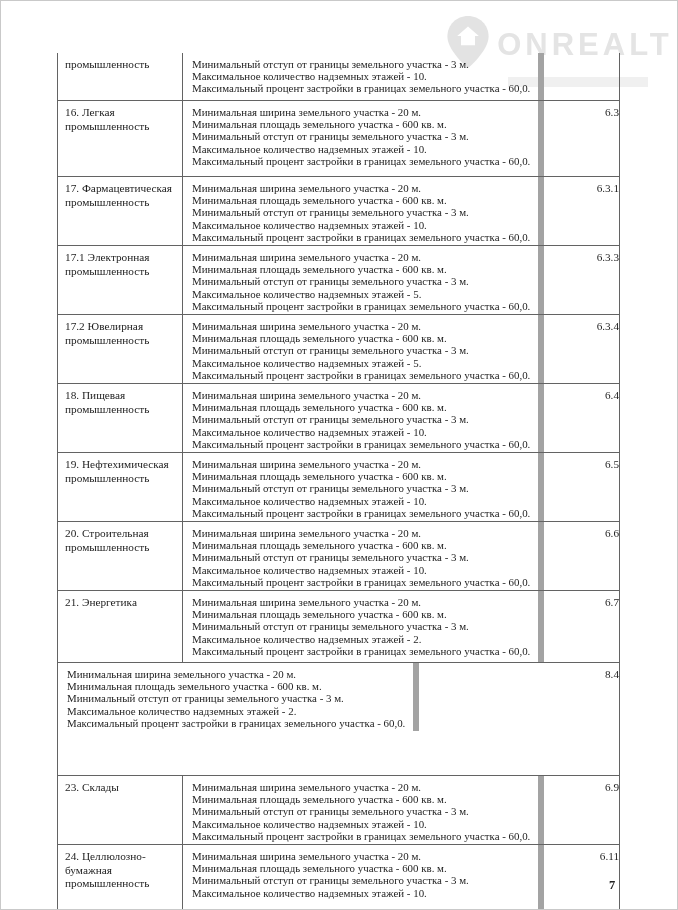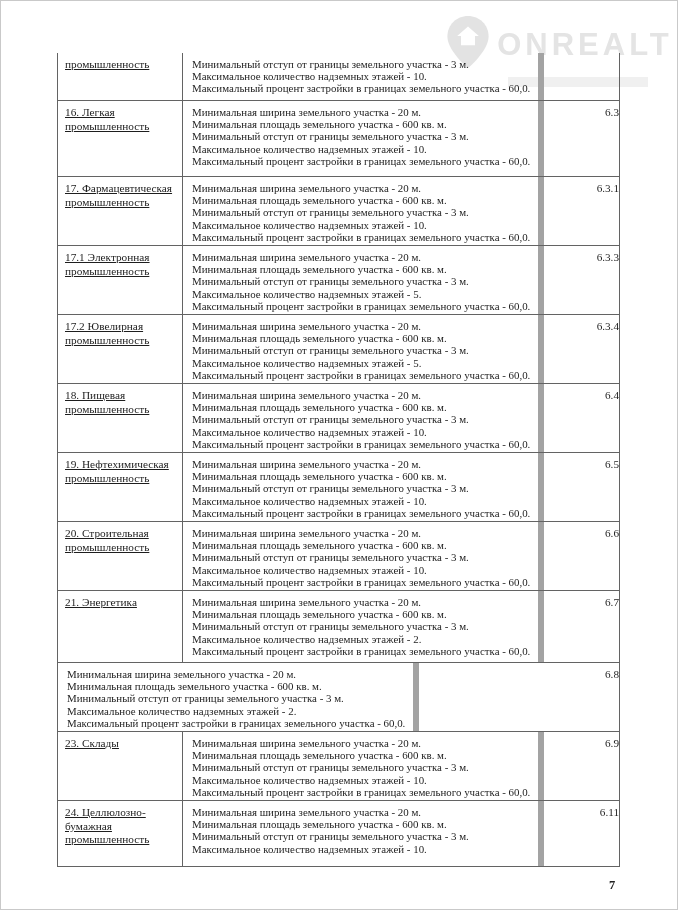--- a/index.html
+++ b/index.html
@@ -24,21 +24,21 @@
   .ptable{
     position:absolute;left:57px;top:53px;width:563px;box-sizing:border-box;
     border-left:1px solid #636363;border-right:1px solid #636363;border-bottom:1px solid #636363;
     z-index:1;background:transparent;
   }
   .trow{display:flex;box-sizing:border-box;}
   .trow + .trow{border-top:1px solid #636363;}
   .cell{box-sizing:border-box;overflow:hidden;}
   .cell-name{
     width:125px;border-right:1px solid #636363;
-    padding:5px 4px 3px 7px;font-size:11.3px;line-height:13.6px;text-decoration:underline;
+    padding:5px 4px 3px 7px;font-size:11.3px;line-height:13.6px;
   }
   .cell-lines{
     width:361px;border-right:6px solid #a3a3a3;
     padding:5px 4px 3px 9px;font-size:10.9px;line-height:12.2px;white-space:nowrap;
   }
   .cell-code{flex:1;text-align:right;padding-top:5px;font-size:11.2px;}
   .reg-line{white-space:nowrap;}
 
   .page-num{
     position:absolute;left:600px;top:878px;width:24px;text-align:center;
@@ -162,23 +162,23 @@
     <div class="cell cell-code">6.7</div>
   </div>
     <div class="trow" style="height: 69px;">
     <div class="cell cell-lines">
         <div class="reg-line">Минимальная ширина земельного участка - 20 м.</div>
         <div class="reg-line">Минимальная площадь земельного участка - 600 кв. м.</div>
         <div class="reg-line">Минимальный отступ от границы земельного участка - 3 м.</div>
         <div class="reg-line">Максимальное количество надземных этажей - 2.</div>
         <div class="reg-line">Максимальный процент застройки в границах земельного участка - 60,0.</div>
       </div>
-    <div class="cell cell-code">6.8</div>
+    <div class="cell cell-code">8.4</div>
   </div>
-    <div class="trow" style="height: 69px;">
+    <div class="trow" style="height: 69px; margin-top: 44px;">
     <div class="cell cell-name">23. Склады</div>
     <div class="cell cell-lines">
         <div class="reg-line">Минимальная ширина земельного участка - 20 м.</div>
         <div class="reg-line">Минимальная площадь земельного участка - 600 кв. м.</div>
         <div class="reg-line">Минимальный отступ от границы земельного участка - 3 м.</div>
         <div class="reg-line">Максимальное количество надземных этажей - 10.</div>
         <div class="reg-line">Максимальный процент застройки в границах земельного участка - 60,0.</div>
       </div>
     <div class="cell cell-code">6.9</div>
   </div>

